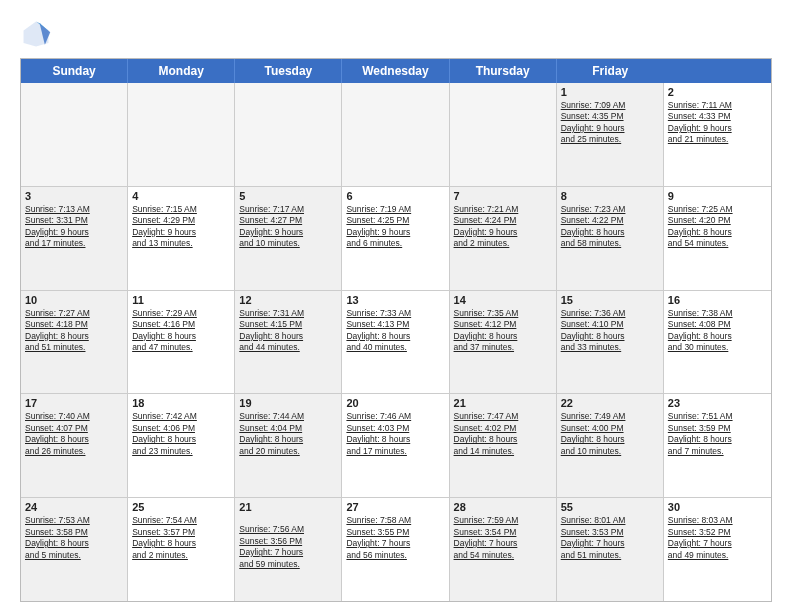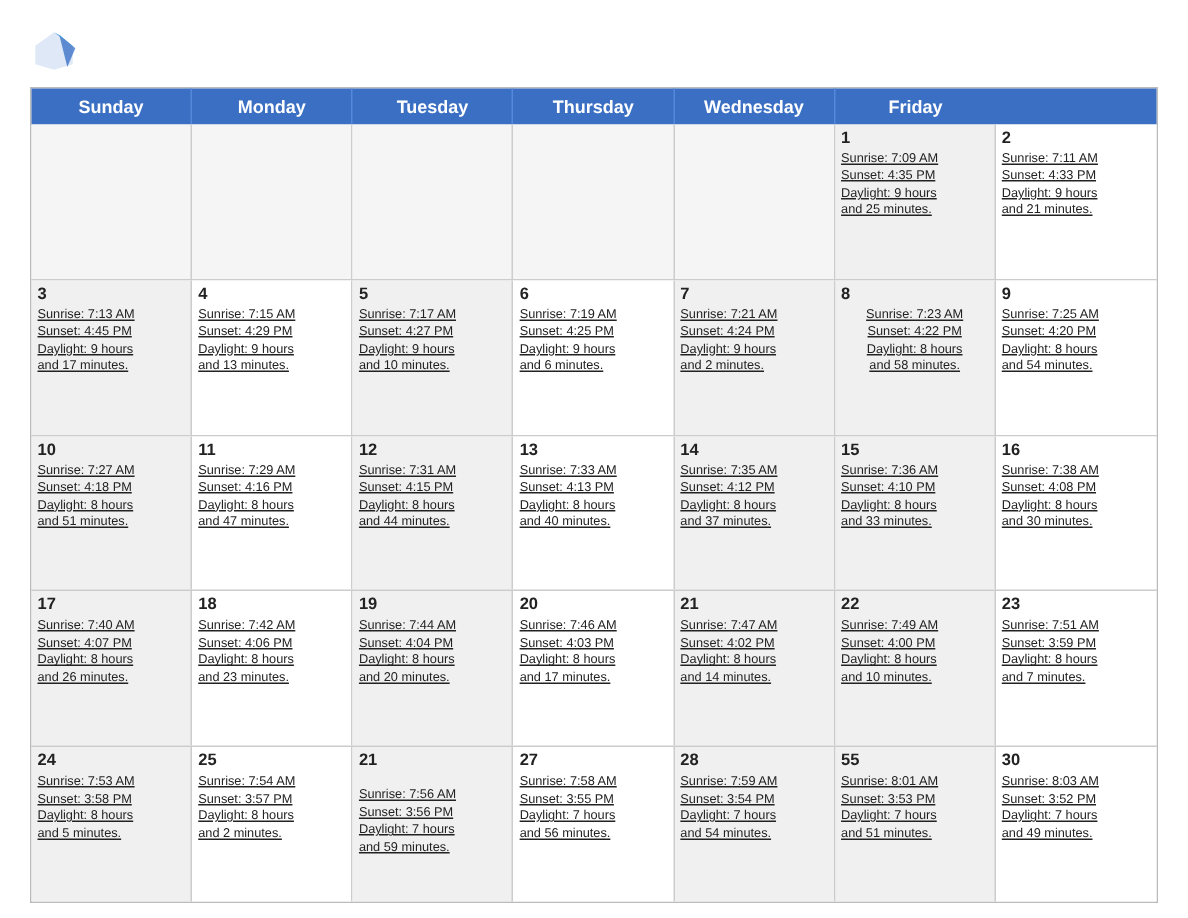--- a/index.html
+++ b/index.html
@@ -128,22 +128,22 @@
       <div class="month-title"></div>
       <div class="location"></div>
     </div>
   </div>
 
   <div class="calendar">
     <div class="cal-header" id="cal-header">
         <div class="cal-header-cell">Sunday</div>
         <div class="cal-header-cell">Monday</div>
         <div class="cal-header-cell">Tuesday</div>
+        <div class="cal-header-cell">Wednesday</div>
         <div class="cal-header-cell">Thursday</div>
-        <div class="cal-header-cell">Wednesday</div>
         <div class="cal-header-cell">Friday</div>
       </div>
     <div class="cal-body" id="cal-body">
         <div class="cal-row">
           <div class="cal-cell empty"></div>
           <div class="cal-cell empty"></div>
           <div class="cal-cell empty"></div>
           <div class="cal-cell empty"></div>
           <div class="cal-cell empty"></div>
           <div class="cal-cell shaded">
@@ -158,21 +158,21 @@
             <div class="cell-text" style="white-space: pre-line;">Sunrise: 7:11 AM
 Sunset: 4:33 PM
 Daylight: 9 hours
 and 21 minutes.</div>
           </div>
         </div>
         <div class="cal-row">
           <div class="cal-cell shaded">
             <span class="day-num">3</span>
             <div class="cell-text" style="white-space: pre-line;">Sunrise: 7:13 AM
-Sunset: 4:45 PM
+Sunset: 3:31 PM
 Daylight: 9 hours
 and 17 minutes.</div>
           </div>
           <div class="cal-cell">
             <span class="day-num">4</span>
             <div class="cell-text" style="white-space: pre-line;">Sunrise: 7:15 AM
 Sunset: 4:29 PM
 Daylight: 9 hours
 and 13 minutes.</div>
           </div>
@@ -192,21 +192,21 @@
           </div>
           <div class="cal-cell shaded">
             <span class="day-num">7</span>
             <div class="cell-text" style="white-space: pre-line;">Sunrise: 7:21 AM
 Sunset: 4:24 PM
 Daylight: 9 hours
 and 2 minutes.</div>
           </div>
           <div class="cal-cell shaded">
             <span class="day-num">8</span>
-            <div class="cell-text" style="white-space: pre-line; text-align: center;">Sunrise: 7:23 AM
+            <div class="cell-text" style="white-space: pre-line;">Sunrise: 7:23 AM
 Sunset: 4:22 PM
 Daylight: 8 hours
 and 58 minutes.</div>
           </div>
           <div class="cal-cell">
             <span class="day-num">9</span>
             <div class="cell-text" style="white-space: pre-line;">Sunrise: 7:25 AM
 Sunset: 4:20 PM
 Daylight: 8 hours
 and 54 minutes.</div>

